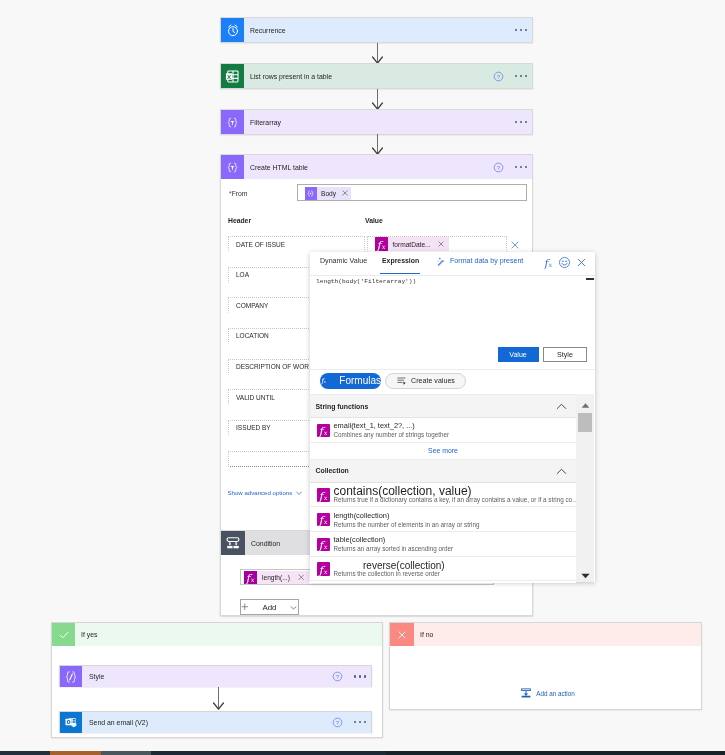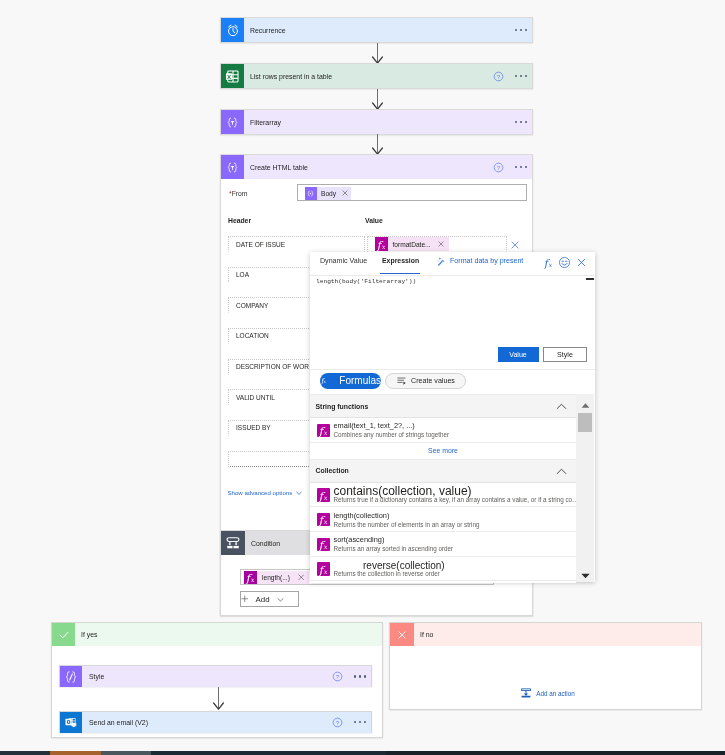--- a/index.html
+++ b/index.html
@@ -262,21 +262,21 @@
             </svg>
           </span>
       <span style="font-size:6.6px;color:#201f1e;padding:0 8px 0 5px;">length(...)</span>
       <span style="padding:0 5px 0 0;display:inline-flex;">
             <svg width="6.5" height="6.5" viewBox="0 0 10 10">
               <path d="M0.9 0.9 L9.1 9.1 M9.1 0.9 L0.9 9.1" fill="none" stroke="#605e5c" stroke-width="1.1"></path>
             </svg>
           </span>
     </span>
   </div>
-  <div style="position:absolute;left:19px;top:60px;width:58.5px;height:16px;border:1px solid #a5a5a5;box-sizing:border-box;background:#fff;display:flex;align-items:center;justify-content:flex-start;gap:7px;">
+  <div style="position:absolute;left:19px;top:68px;width:58.5px;height:16px;border:1px solid #a5a5a5;box-sizing:border-box;background:#fff;display:flex;align-items:center;justify-content:space-between;gap:7px;">
     <svg width="7.5" height="7.5" viewBox="0 0 12 12">
           <path d="M6 0.8V11.2M0.8 6H11.2" stroke="#605e5c" stroke-width="1.1"></path>
         </svg>
     <span style="font-size:7.9px;color:#201f1e;">Add</span>
     <svg width="7" height="7" viewBox="0 0 12 12">
           <path d="M1.2 4.2 L6 8.6 L10.8 4.2" fill="none" stroke="#3a3a3a" stroke-width="1.1"></path>
         </svg>
   </div>
 </div>
 
@@ -493,21 +493,21 @@
           <span style="position:absolute;left:23.5px;top:3.3px;font-size:7.4px;color:#201f1e;white-space:nowrap;">length(collection)</span>
           <span style="position:absolute;left:23.5px;top:13.4px;font-size:6.3px;color:#605e5c;white-space:nowrap;">Returns the number of elements in an array or string</span>
         </div>
         <div style="position:absolute;left:0;top:137.1px;width:266px;height:24.7px;border-bottom:1px solid #ececec;box-sizing:border-box;background:#fff;">
           <span style="position:absolute;left:6.5px;top:5.6px;width:13px;height:13.5px;background:#b4009e;border-radius:1px;display:inline-flex;align-items:center;justify-content:center;">
             <svg width="13" height="13" viewBox="0 0 16 16">
               <text x="3.2" y="13.2" font-size="14" font-style="italic" fill="#fff" font-family="DejaVu Serif, serif">f</text>
               <text x="8.2" y="13.2" font-size="8" font-style="italic" fill="#fff" font-family="DejaVu Serif, serif">x</text>
             </svg>
           </span>
-          <span style="position:absolute;left:23.5px;top:3.3px;font-size:7.4px;color:#201f1e;white-space:nowrap;">sort(ascending)</span>
+          <span style="position:absolute;left:23.5px;top:3.3px;font-size:7.4px;color:#201f1e;white-space:nowrap;">table(collection)</span>
           <span style="position:absolute;left:23.5px;top:13.4px;font-size:6.3px;color:#605e5c;white-space:nowrap;">Returns an array sorted in ascending order</span>
         </div>
         <div style="position:absolute;left:0;top:161.79999999999998px;width:266px;height:24.7px;border-bottom:1px solid #ececec;box-sizing:border-box;background:#fff;">
           <span style="position:absolute;left:6.5px;top:5.6px;width:13px;height:13.5px;background:#b4009e;border-radius:1px;display:inline-flex;align-items:center;justify-content:center;">
             <svg width="13" height="13" viewBox="0 0 16 16">
               <text x="3.2" y="13.2" font-size="14" font-style="italic" fill="#fff" font-family="DejaVu Serif, serif">f</text>
               <text x="8.2" y="13.2" font-size="8" font-style="italic" fill="#fff" font-family="DejaVu Serif, serif">x</text>
             </svg>
           </span>
           <span style="position:absolute;left:13px;top:3.3px;font-size:10px;color:#201f1e;white-space:nowrap;padding-left:40px;">reverse(collection)</span>

